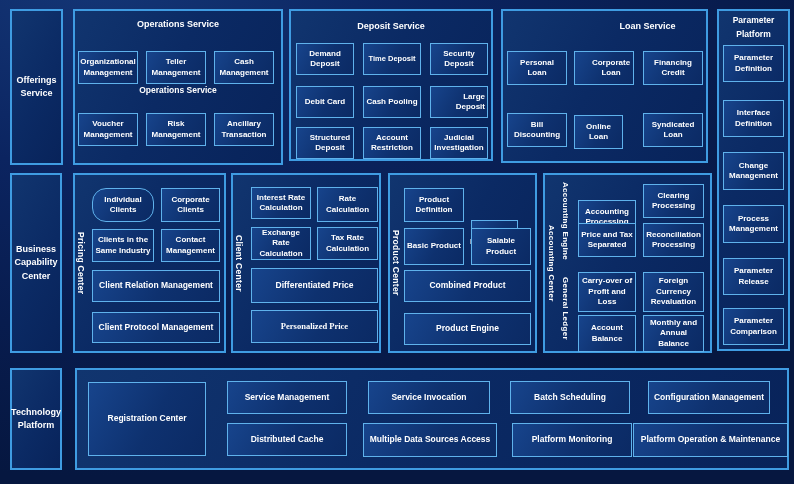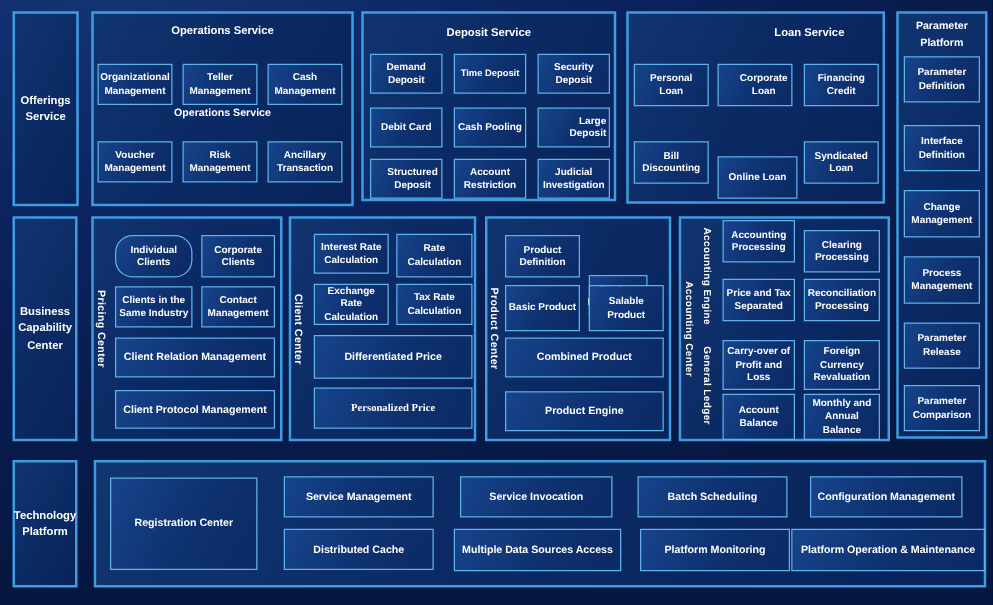--- a/index.html
+++ b/index.html
@@ -72,21 +72,21 @@
   <div class="box" style="left:296px;top:127px;width:58px;height:32px;padding-left:12px;">Structured Deposit</div>
   <div class="box" style="left:363px;top:127px;width:58px;height:32px;">Account Restriction</div>
   <div class="box" style="left:430px;top:127px;width:58px;height:32px;">Judicial Investigation</div>
 
   <div class="panel" style="left:501px;top:9px;width:207px;height:154px;"></div>
   <div class="ptitle" style="left:501px;top:19px;width:207px;margin-left:43px;">Loan Service</div>
   <div class="box" style="left:507px;top:51px;width:60px;height:34px;">Personal Loan</div>
   <div class="box" style="left:574px;top:51px;width:60px;height:34px;padding-left:16px;">Corporate Loan</div>
   <div class="box" style="left:643px;top:51px;width:60px;height:34px;">Financing Credit</div>
   <div class="box" style="left:507px;top:113px;width:60px;height:34px;">Bill Discounting</div>
-  <div class="box" style="left:574px;top:125px;width:64px;height:34px;">Online Loan</div>
+  <div class="box" style="left:574px;top:115px;width:49px;height:34px;">Online Loan</div>
   <div class="box" style="left:643px;top:113px;width:60px;height:34px;">Syndicated Loan</div>
 
   <div class="panel" style="left:717px;top:9px;width:73px;height:342px;"></div>
   <div class="ptitle" style="left:717px;top:14px;width:73px;font-size:8.5px;">Parameter Platform</div>
   <div class="box" style="left:723px;top:45px;width:61px;height:37px;">Parameter Definition</div>
   <div class="box" style="left:723px;top:100px;width:61px;height:37px;">Interface Definition</div>
   <div class="box" style="left:723px;top:152px;width:61px;height:38px;">Change Management</div>
   <div class="box" style="left:723px;top:205px;width:61px;height:38px;">Process Management</div>
   <div class="box" style="left:723px;top:258px;width:61px;height:37px;">Parameter Release</div>
   <div class="box" style="left:723px;top:308px;width:61px;height:37px;">Parameter Comparison</div>
@@ -115,21 +115,21 @@
   <div class="box" style="left:471px;top:188px;width:47px;height:34px;margin-top:32px;">Product Management</div>
   <div class="box" style="left:404px;top:228px;width:60px;height:37px;">Basic Product</div>
   <div class="box" style="left:471px;top:228px;width:60px;height:37px;">Salable Product</div>
   <div class="box" style="left:404px;top:270px;width:127px;height:32px;font-size:8.5px;">Combined Product</div>
   <div class="box" style="left:404px;top:313px;width:127px;height:32px;font-size:8.5px;">Product Engine</div>
 
   <div class="panel" style="left:543px;top:173px;width:169px;height:180px;"></div>
   <div class="vlabel" style="left:547px;top:173px;height:180px;font-size:8px;">Accounting Center</div>
   <div class="vlabel" style="left:561px;top:177px;height:88px;font-size:8px;">Accounting Engine</div>
   <div class="vlabel" style="left:561px;top:264px;height:88px;font-size:8px;">General Ledger</div>
-  <div class="box" style="left:578px;top:176px;width:58px;height:34px;">Accounting Processing</div>
+  <div class="box" style="left:578px;top:200px;width:58px;height:34px;">Accounting Processing</div>
   <div class="box" style="left:643px;top:184px;width:61px;height:34px;">Clearing Processing</div>
   <div class="box" style="left:578px;top:223px;width:58px;height:34px;">Price and Tax Separated</div>
   <div class="box" style="left:643px;top:223px;width:61px;height:34px;">Reconciliation Processing</div>
   <div class="box" style="left:578px;top:272px;width:58px;height:40px;">Carry-over of Profit and Loss</div>
   <div class="box" style="left:643px;top:272px;width:61px;height:40px;">Foreign Currency Revaluation</div>
   <div class="box" style="left:578px;top:315px;width:58px;height:37px;">Account Balance</div>
   <div class="box" style="left:643px;top:315px;width:61px;height:37px;">Monthly and Annual Balance</div>
 
   <div class="panel" style="left:75px;top:368px;width:714px;height:102px;"></div>
   <div class="box" style="left:88px;top:382px;width:118px;height:74px;font-size:8.5px;">Registration Center</div>

